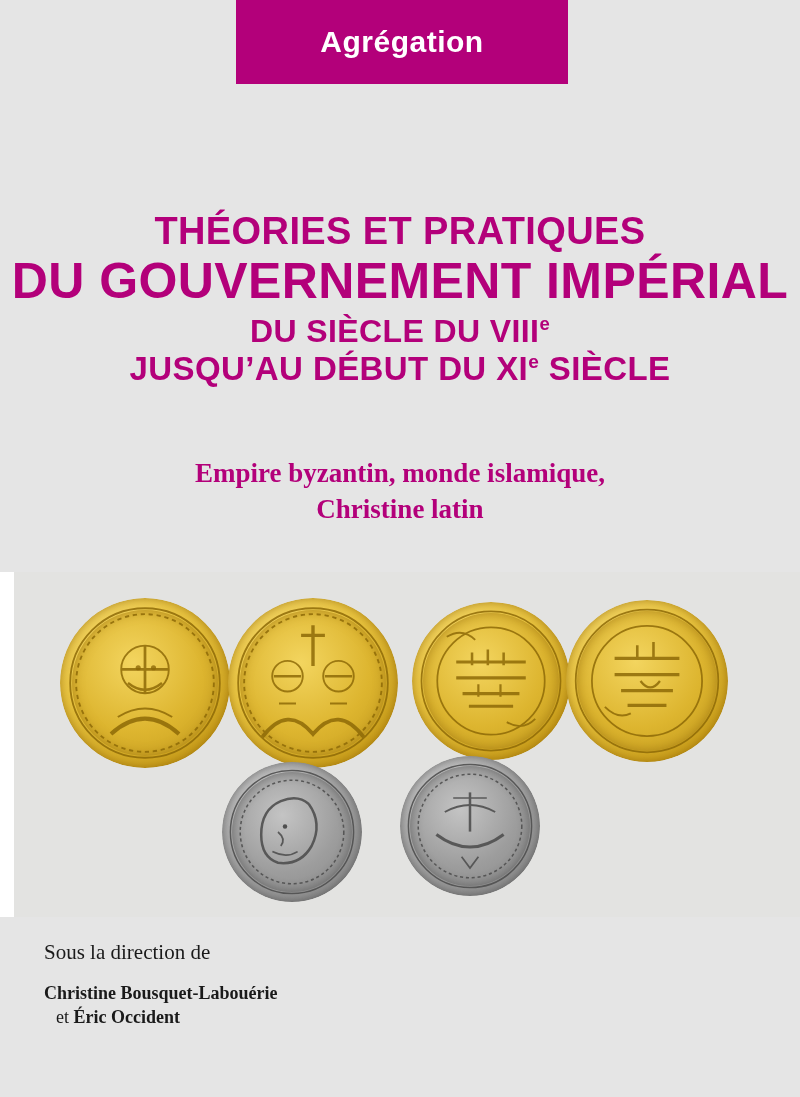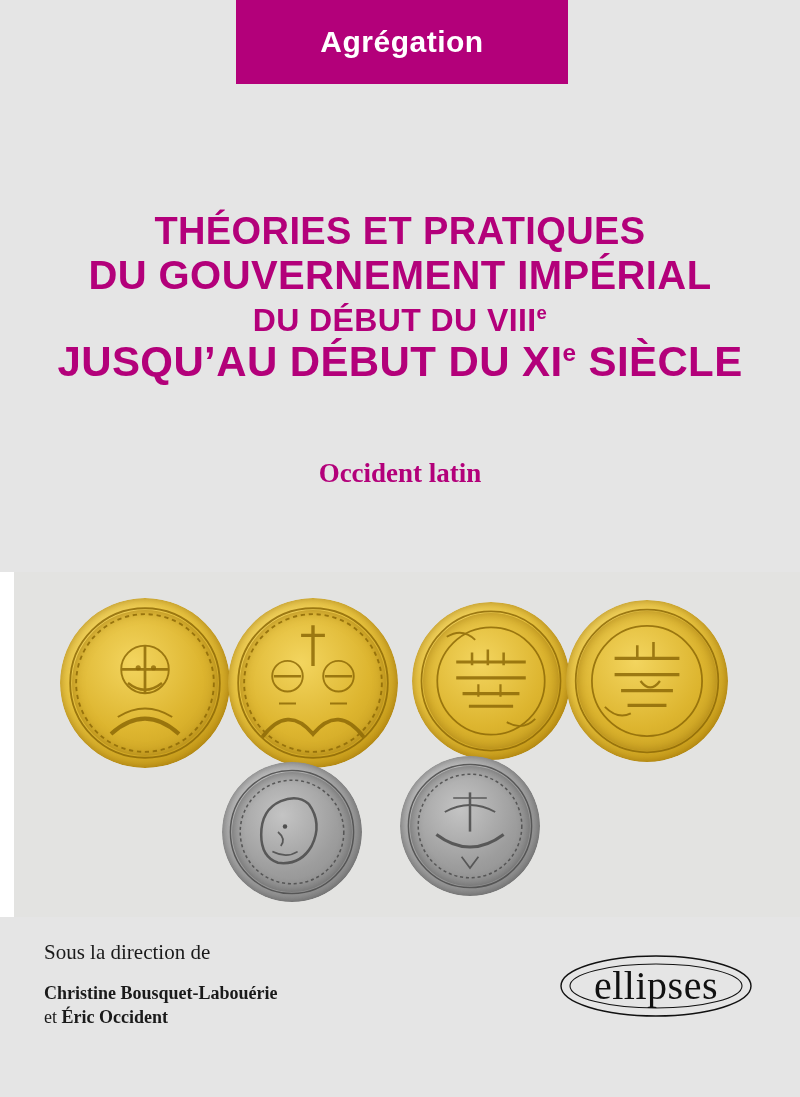--- a/index.html
+++ b/index.html
@@ -46,23 +46,23 @@
     text-align: center;
     color: #b3007a;
     margin-top: 20px;
   }
   .title-line {
     font-weight: bold;
     letter-spacing: 0.4px;
     line-height: 1.13;
   }
   .title-1 { font-size: 38px; }
-  .title-2 { font-size: 40px; }
+  .title-2 { font-size: 50px; }
   .title-3 { font-size: 32px; margin-top: 4px; }
-  .title-4 { font-size: 42px; text-align: center; }
+  .title-4 { font-size: 33px; text-align: center; }
   .title-3 sup, .title-4 sup {
     font-size: 0.58em;
     vertical-align: super;
     line-height: 0;
   }
 
   .subtitle {
     position: absolute;
     top: 455px;
     left: 0;
@@ -156,20 +156,21 @@
     margin-bottom: 16px;
   }
   .credits .editor {
     font-family: "Liberation Serif", serif;
     font-size: 18px;
     font-weight: bold;
     line-height: 1.35;
   }
   .credits .editor .conj {
     font-weight: normal;
+    margin-left: 12px;
   }
 
   
   .logo {
     position: absolute;
     left: 556px;
     top: 940px;
     width: 200px;
     height: 92px;
   }
@@ -186,26 +187,27 @@
 
 <div class="page">
 
   <div class="banner">
     <span class="banner-label">Agrégation</span>
   </div>
 
   <div class="title-block">
     <div class="title-line title-1">THÉORIES ET PRATIQUES</div>
     <div class="title-line title-2">DU GOUVERNEMENT IMPÉRIAL</div>
-    <div class="title-line title-3"><span>DU DÉBUT DU VIII</span><sup>e</sup></div>
+    <div class="title-line title-3"><span>DU SIÈCLE DU VIII</span><sup>e</sup></div>
     <div class="title-line title-4"><span>JUSQU’AU DÉBUT DU XI</span><sup>e</sup><span> SIÈCLE</span></div>
   </div>
 
   <div class="subtitle">
-    <div>Occident latin</div>
+    <div>Empire byzantin, monde islamique,</div>
+    <div>Christine latin</div>
   </div>
 
   <div class="image-band">
     <div class="band-left-strip"></div>
     <div class="band-right-strip"></div>
 
     <div class="coin gold" style="left:60px; top:26px; width:170px; height:170px;">
       <div class="rim"></div>
       <div class="inner"></div>
       <svg viewBox="0 0 100 100" aria-hidden="true">
@@ -304,21 +306,14 @@
       </svg>
     </div>
   </div>
 
   <div class="credits">
     <div class="line-direction">Sous la direction de</div>
     <div class="editor">Christine Bousquet-Labouérie</div>
     <div class="editor"><span class="conj">et </span><span>Éric Occident</span></div>
   </div>
 
-  <div class="logo">
-    <svg viewBox="0 0 200 92" aria-hidden="true">
-      <ellipse cx="100" cy="46" rx="95" ry="30" fill="none" stroke="#111111" stroke-width="1.4"></ellipse>
-      <ellipse cx="100" cy="46" rx="86" ry="22" fill="none" stroke="#111111" stroke-width="1.1"></ellipse>
-      <text class="logo-word" x="100" y="59" text-anchor="middle">ellipses</text>
-    </svg>
-  </div>
 
 </div>
 
 </body></html>

